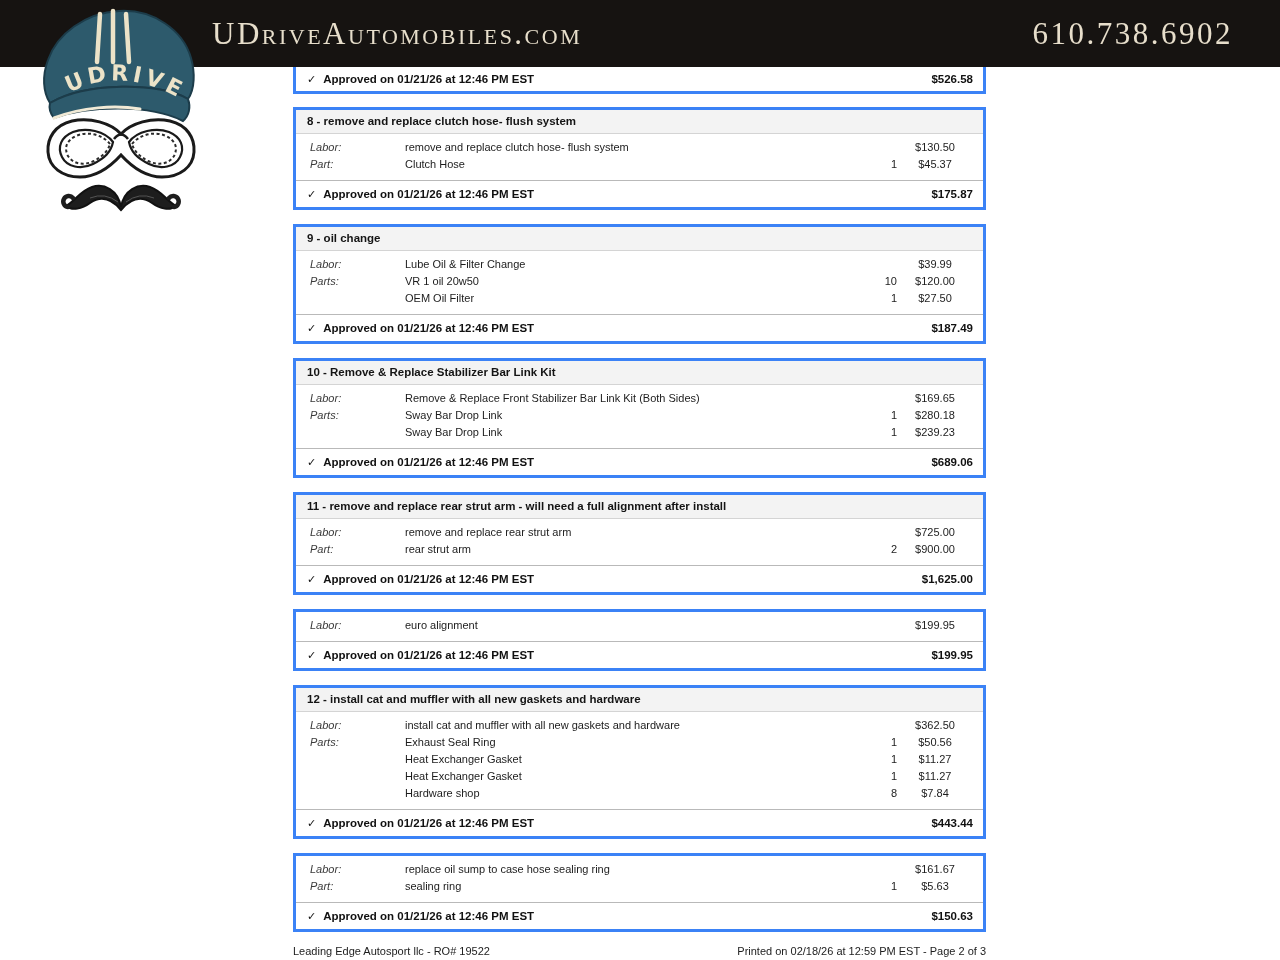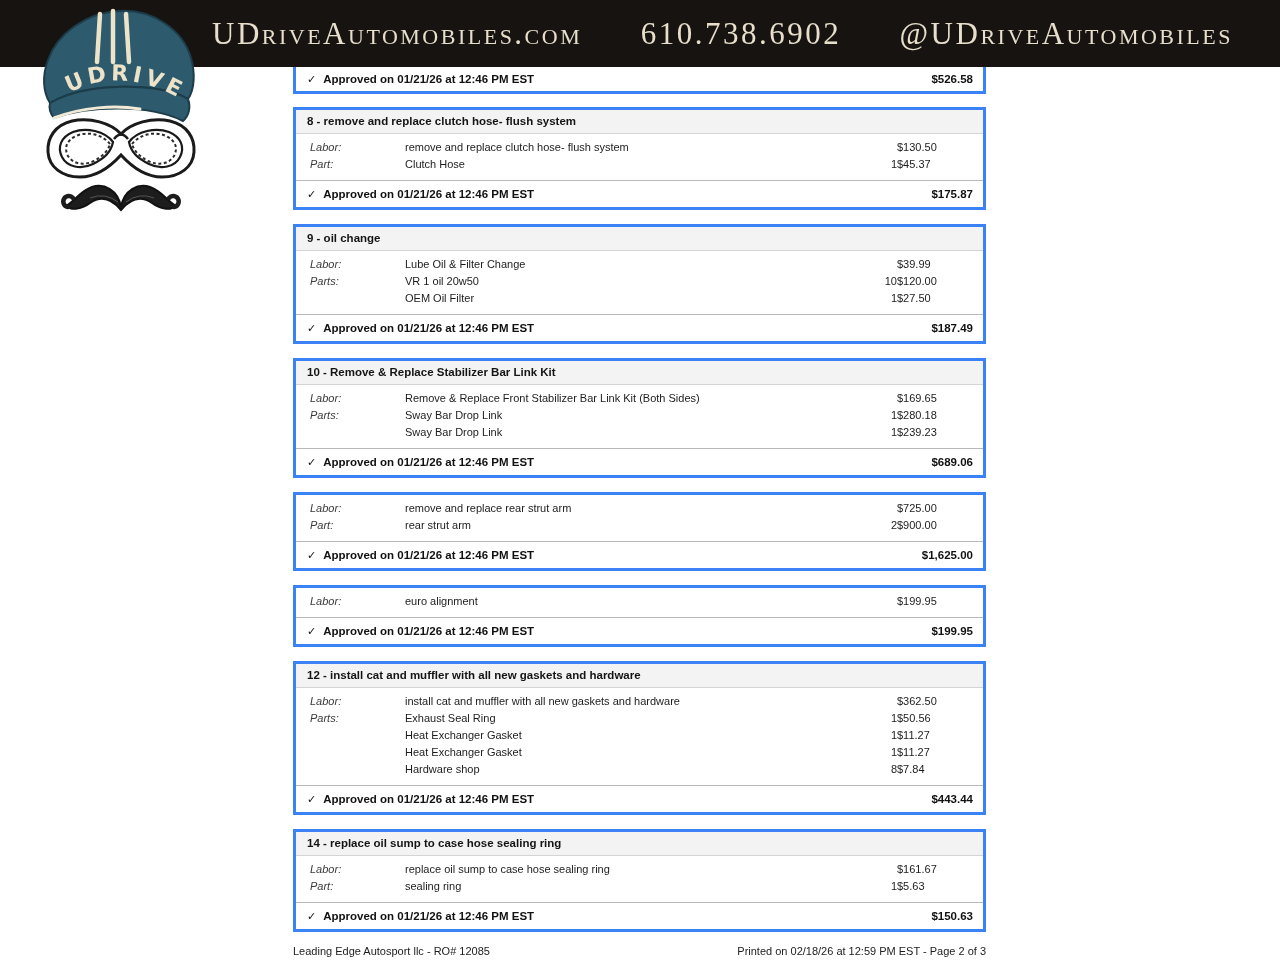--- a/index.html
+++ b/index.html
@@ -59,21 +59,21 @@
   .item-row {
     display: grid;
     grid-template-columns: 95px 1fr 55px 76px;
     padding: 3px 10px 3px 14px;
     font-size: 11px; color: #1c1c1c;
     line-height: 11px;
     align-items: baseline;
   }
   .item-row .lbl { font-style: italic; color: #3a3a3a; }
   .item-row .qty { text-align: right; }
-  .item-row .price { text-align: left; }
+  .item-row .price { text-align: center; }
 
   .approved-row {
     border-top: 1px solid #b9b9b9;
     display: flex; justify-content: space-between; align-items: center;
     padding: 7px 10px 7px 11px;
     font-size: 11.5px; font-weight: bold; color: #111;
     line-height: 12px;
   }
   .card-partial .approved-row { border-top: none; padding: 6px 10px 6px 11px; }
   .approved-left { display: flex; gap: 7px; align-items: center; }
@@ -85,21 +85,20 @@
     display: flex; justify-content: space-between;
     font-size: 11px; color: #1c1c1c;
   }
 </style>
 </head>
 <body>
 
 <div class="header-band">
   <span class="hdr-text">UDriveAutomobiles.com</span>
   <span class="hdr-text">610.738.6902</span>
-  <span class="hdr-text">@UDriveAutomobiles</span>
 </div>
 
 <div class="logo-wrap">
   <svg viewBox="0 0 162 218">
 
     <path d="M10,97 C3,86 2,70 8,54 C17,28 45,7 79,5 C113,3 143,24 151,52 C155,66 155,83 148,93
              C120,76 46,76 10,97 Z" fill="#2d5a6c" stroke="#1c3c4a" stroke-width="2"></path>
 
     <path d="M10,97 C46,76 120,76 148,93 C151,101 149,110 143,115 C110,98 48,100 14,112 C10,107 9,101 10,97 Z" fill="#2d5a6c" stroke="#1c3c4a" stroke-width="2"></path>
 
@@ -239,20 +238,21 @@
     <div class="approved-row">
       <span class="approved-left">
         <span class="check">✓</span>
         <span>Approved on 01/21/26 at 12:46 PM EST</span>
       </span>
       <span>$689.06</span>
     </div>
   </div>
 
   <div class="card">
+    <div class="card-title">11 - remove and replace rear strut arm - will need a full alignment after install</div>
     <div class="card-rows">
   <div class="item-row">
     <span class="lbl">Labor:</span>
     <span class="desc">remove and replace rear strut arm</span>
     <span class="qty"></span>
     <span class="price">$725.00</span>
   </div>
 
   <div class="item-row">
     <span class="lbl">Part:</span>
@@ -329,21 +329,20 @@
     <div class="approved-row">
       <span class="approved-left">
         <span class="check">✓</span>
         <span>Approved on 01/21/26 at 12:46 PM EST</span>
       </span>
       <span>$443.44</span>
     </div>
   </div>
 
   <div class="card">
-    <div class="card-title">14 - replace oil sump to case hose sealing ring</div>
     <div class="card-rows">
   <div class="item-row">
     <span class="lbl">Labor:</span>
     <span class="desc">replace oil sump to case hose sealing ring</span>
     <span class="qty"></span>
     <span class="price">$161.67</span>
   </div>
 
   <div class="item-row">
     <span class="lbl">Part:</span>
@@ -357,15 +356,15 @@
         <span class="check">✓</span>
         <span>Approved on 01/21/26 at 12:46 PM EST</span>
       </span>
       <span>$150.63</span>
     </div>
   </div>
 </div>
 </div>
 
 <div class="page-footer">
-  <span>Leading Edge Autosport llc - RO# 12085</span>
+  <span>Leading Edge Autosport llc - RO# 19522</span>
   <span>Printed on 02/18/26 at 12:59 PM EST - Page 2 of 3</span>
 </div>
 
 </body></html>

